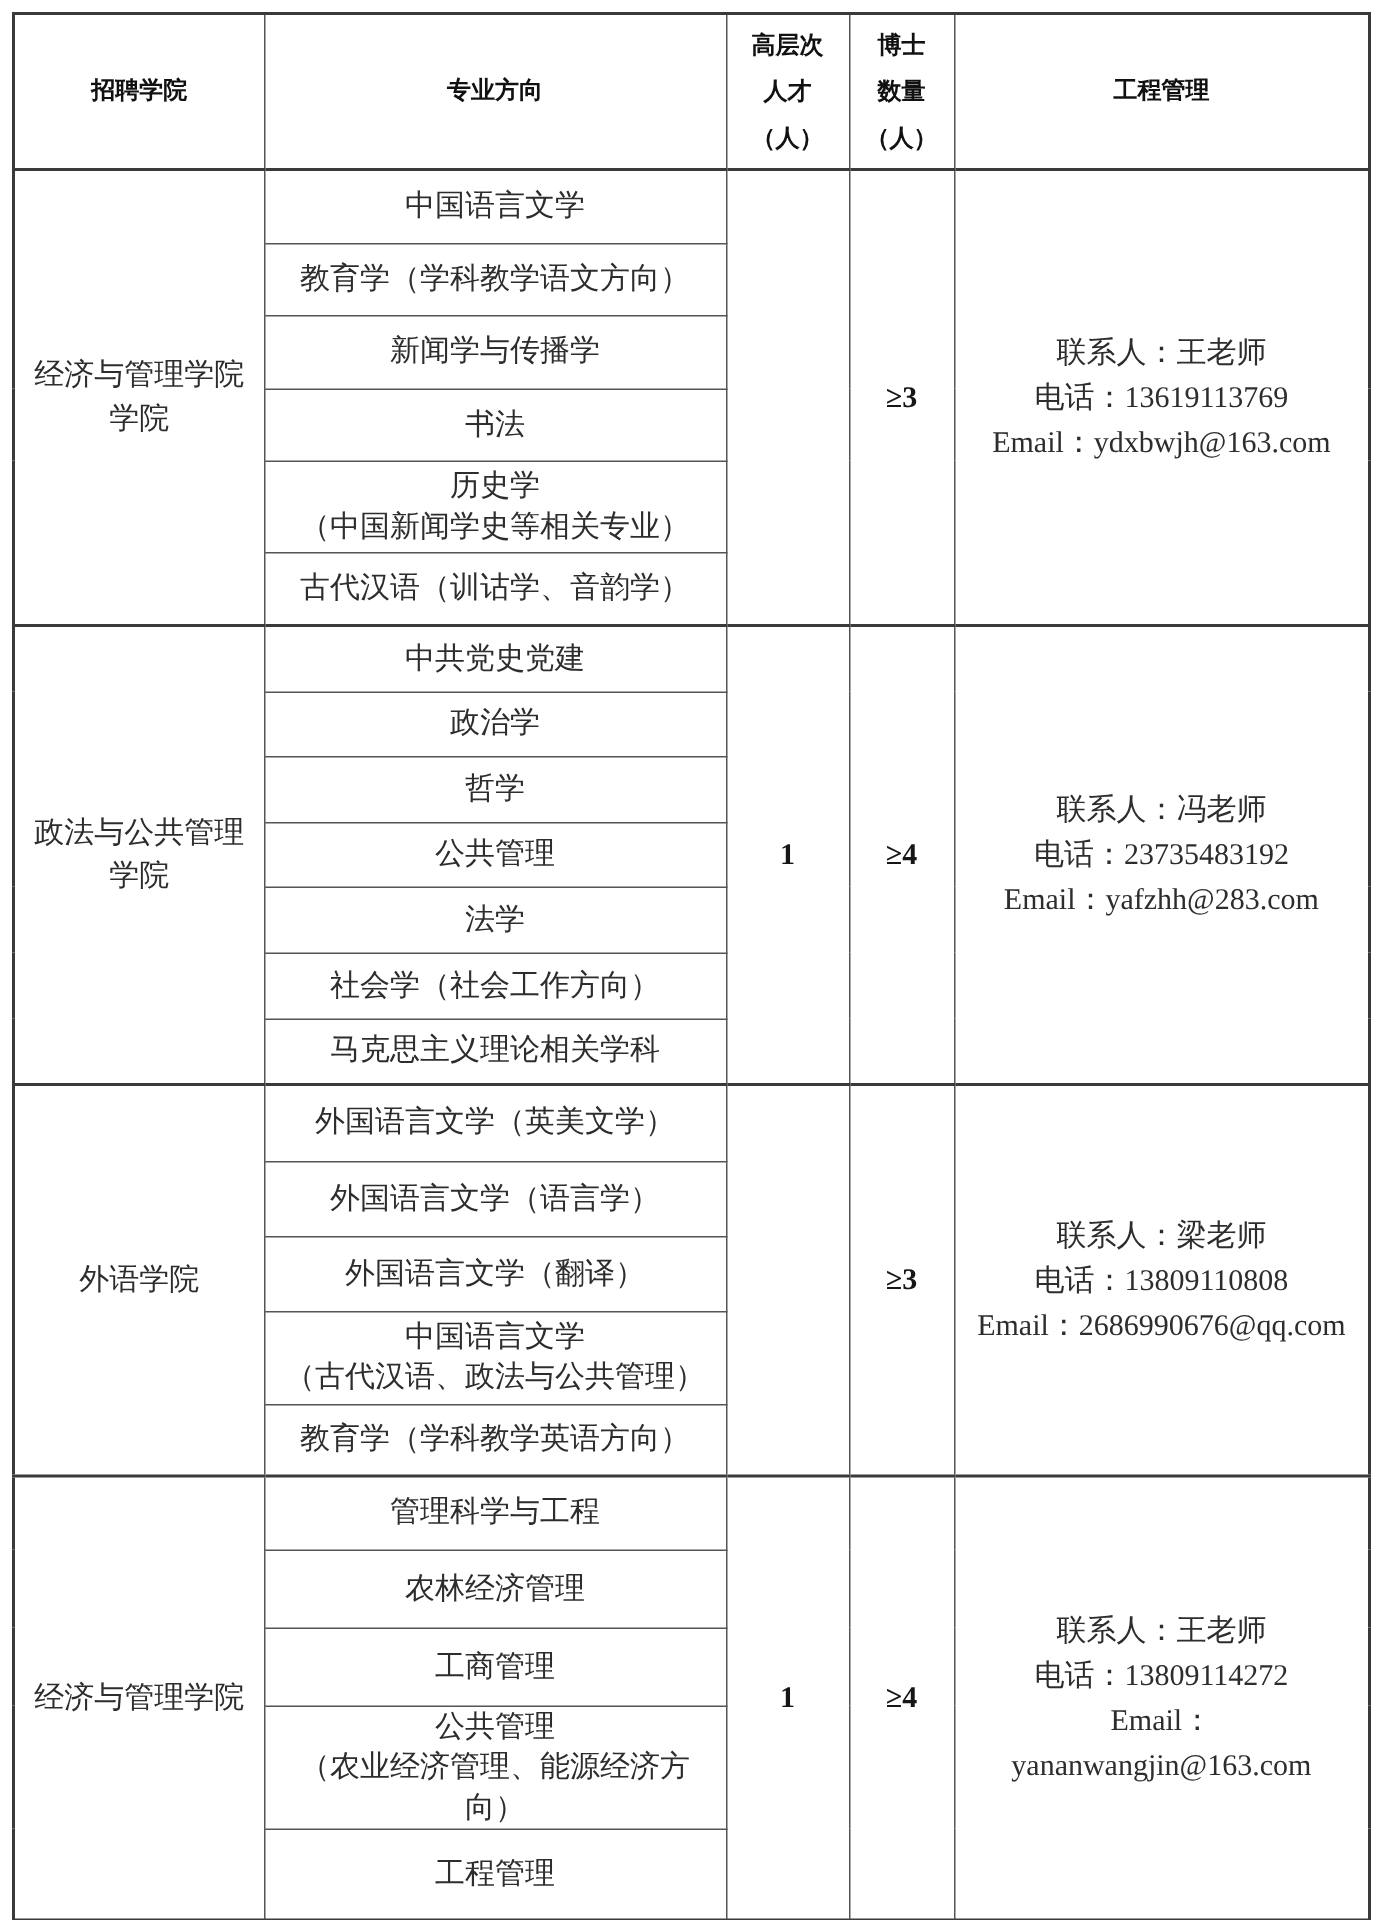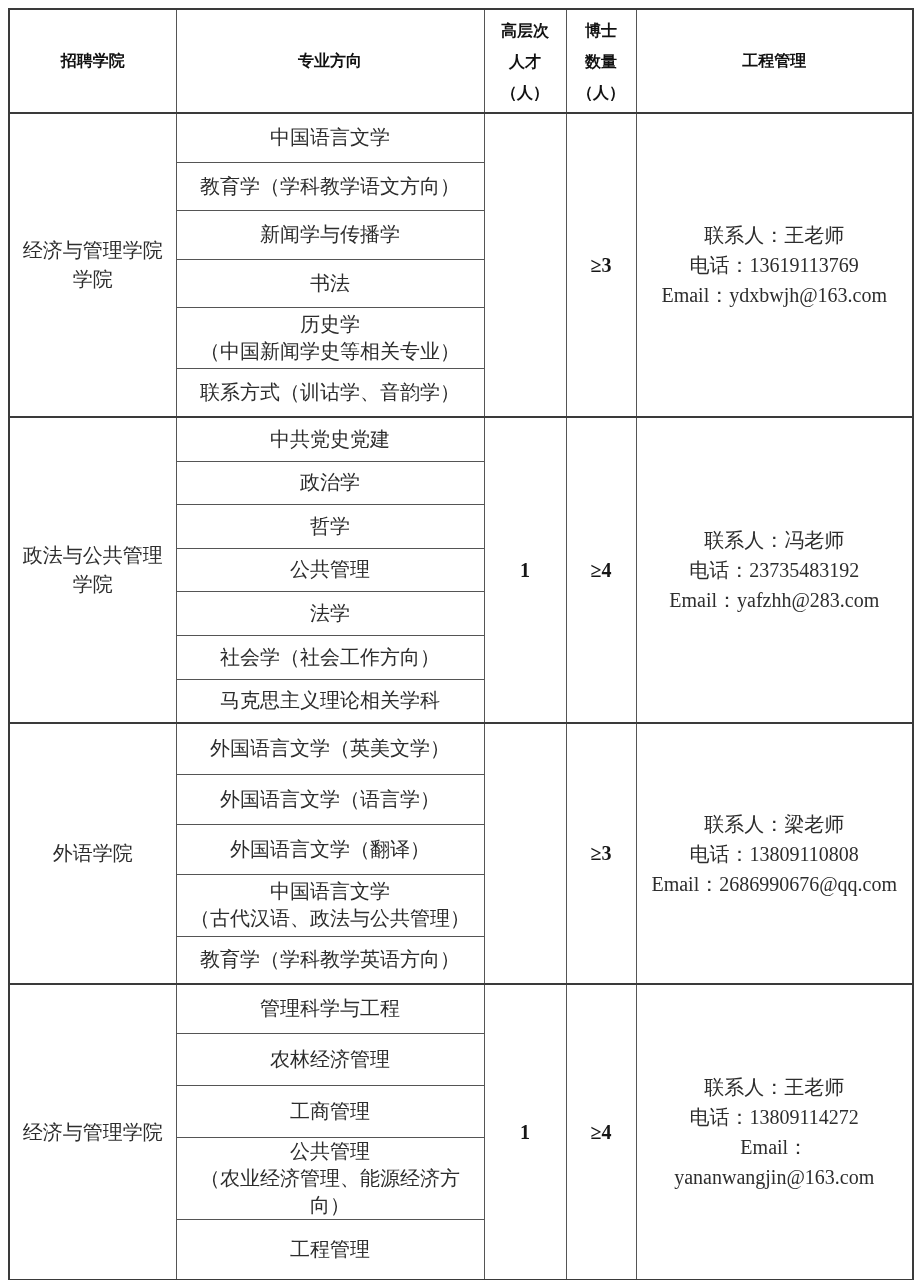--- a/index.html
+++ b/index.html
@@ -112,21 +112,21 @@
       <tr style="height:48px">
         <td class="c-major">书法</td>
       </tr>
       <tr style="height:61px">
         <td class="c-major">
           <div>历史学</div>
           <div>（中国新闻学史等相关专业）</div>
         </td>
       </tr>
       <tr style="height:49px">
-        <td class="c-major">联系方式（训诂学、音韵学）</td>
+        <td class="c-major">古代汉语（训诂学、音韵学）</td>
       </tr>
 
       <tr class="group-start" style="height:44px">
         <td class="c-college" rowspan="7">
           <div>政法与公共管理</div>
           <div>学院</div>
         </td>
         <td class="c-major">中共党史党建</td>
         <td class="c-num" rowspan="7">1</td>
         <td class="c-num" rowspan="7">≥4</td>

